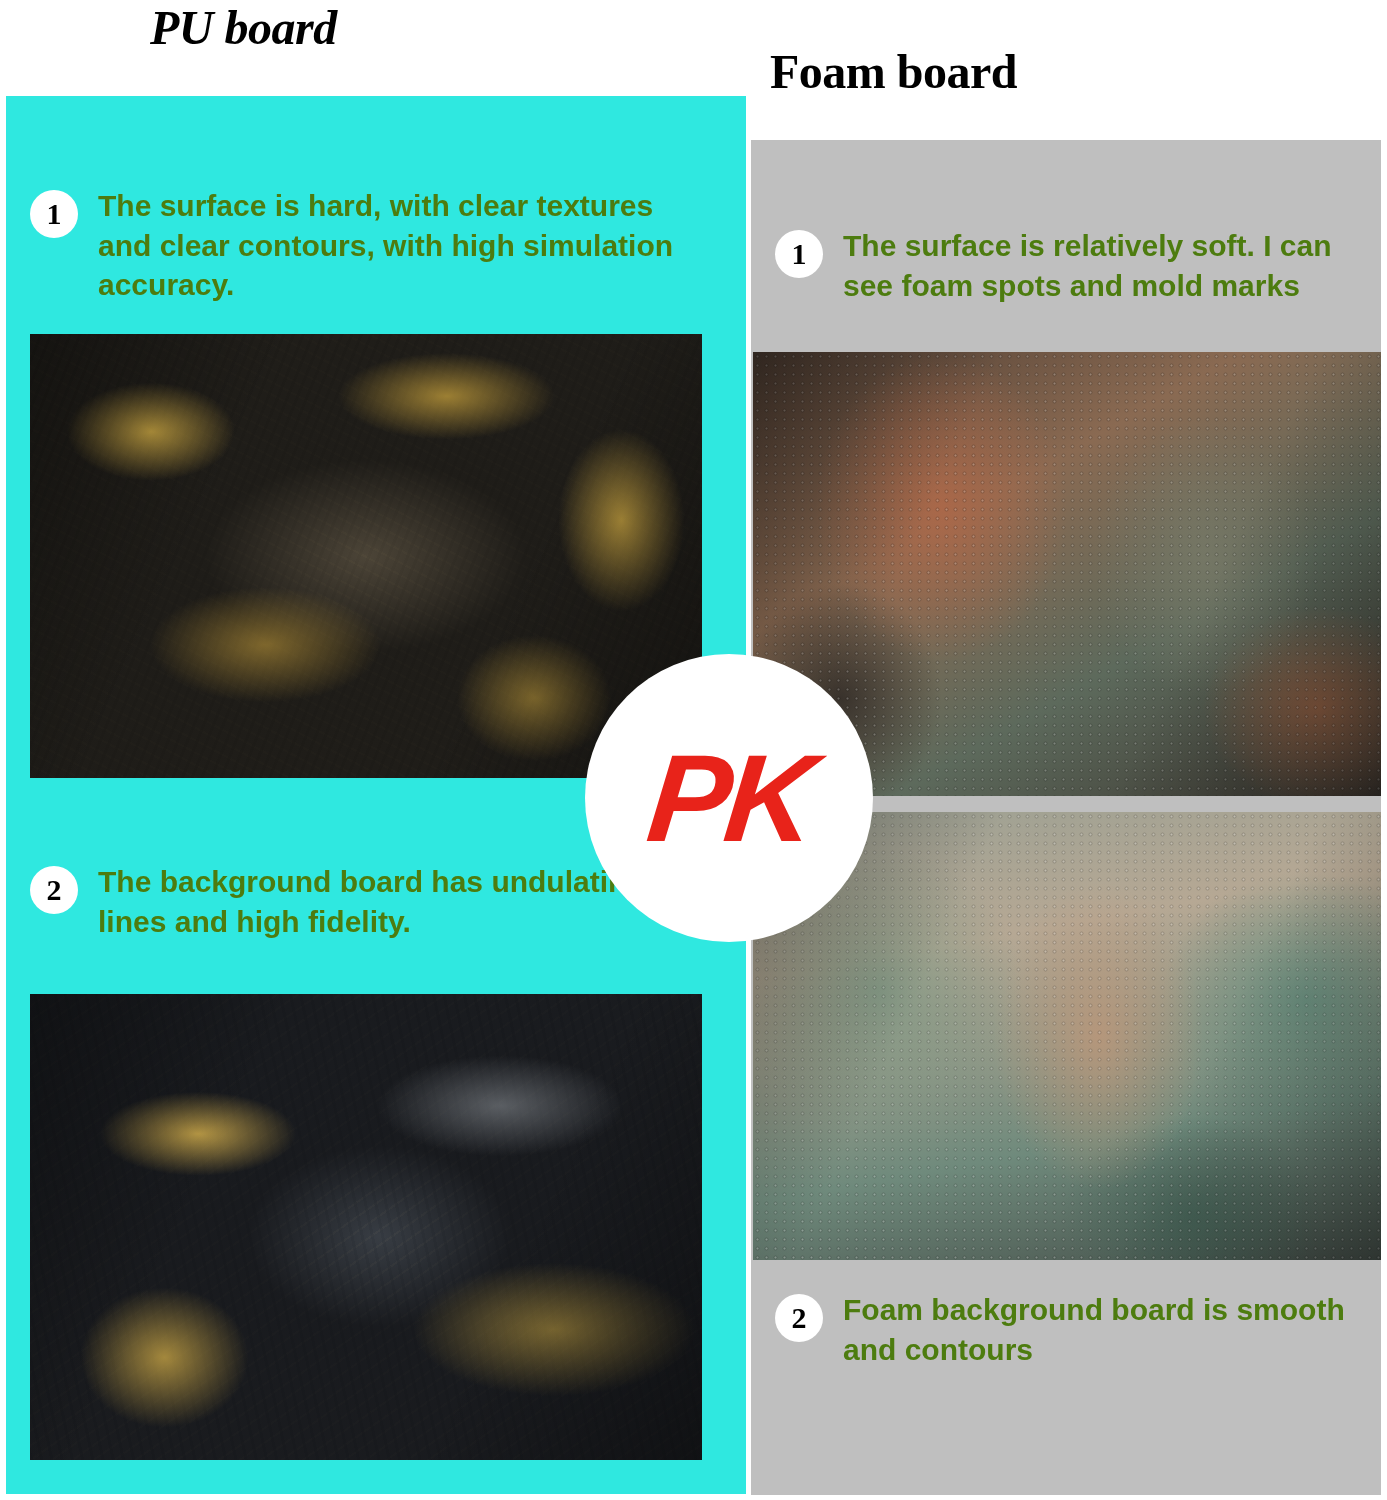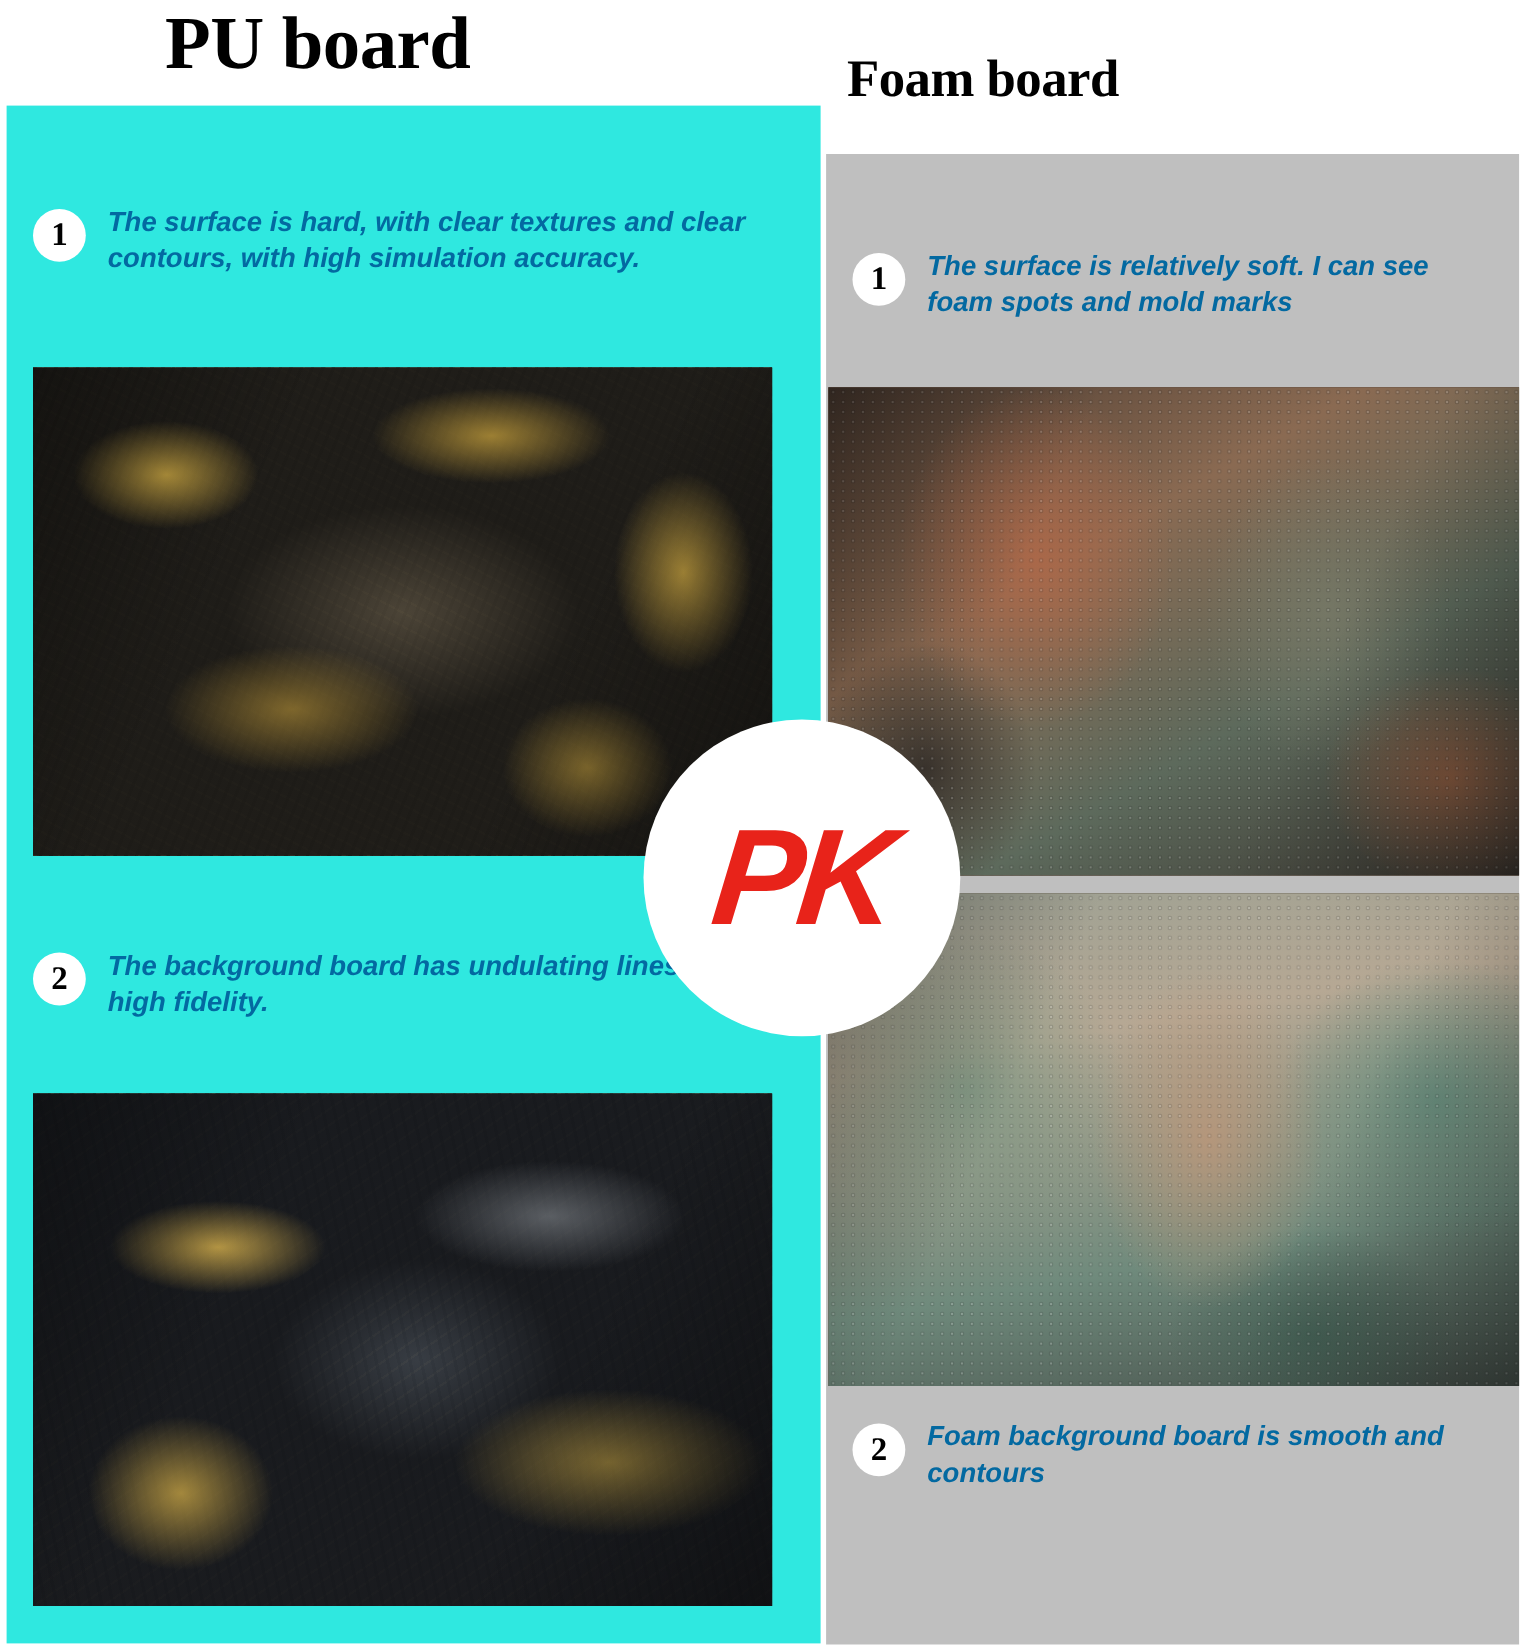--- a/index.html
+++ b/index.html
@@ -20,21 +20,22 @@
     position: absolute;
     font-family: "Liberation Serif", serif;
     font-weight: bold;
     color: #000000;
     letter-spacing: -0.5px;
     white-space: nowrap;
   }
   #pu-heading {
     left: 150px;
     top: 0px;
-    font-size: 68px;
+    font-size: 48px;
+    font-style: italic;
   }
   #foam-heading {
     left: 770px;
     top: 44px;
     font-size: 48px;
   }
 
   
   .panel {
     position: absolute;
@@ -73,24 +74,23 @@
     font-weight: bold;
     display: flex;
     align-items: center;
     justify-content: center;
     margin-top: 4px;
   }
   .bullet-text {
     margin-left: 20px;
     font-family: "Liberation Sans", sans-serif;
     font-weight: bold;
-    font-size: 25px;
+    font-size: 30px;
     line-height: 1.32;
-    color: #0369a1;
-    font-style: italic;
+    color: #4d7c0f;
   }
 
   #pu-bullet-1 { left: 30px; top: 186px; width: 660px; }
   #pu-bullet-2 { left: 30px; top: 862px; width: 660px; }
   #foam-bullet-1 { left: 775px; top: 226px; width: 590px; }
   #foam-bullet-2 { left: 775px; top: 1290px; width: 590px; }
 
   
   .photo {
     position: absolute;

